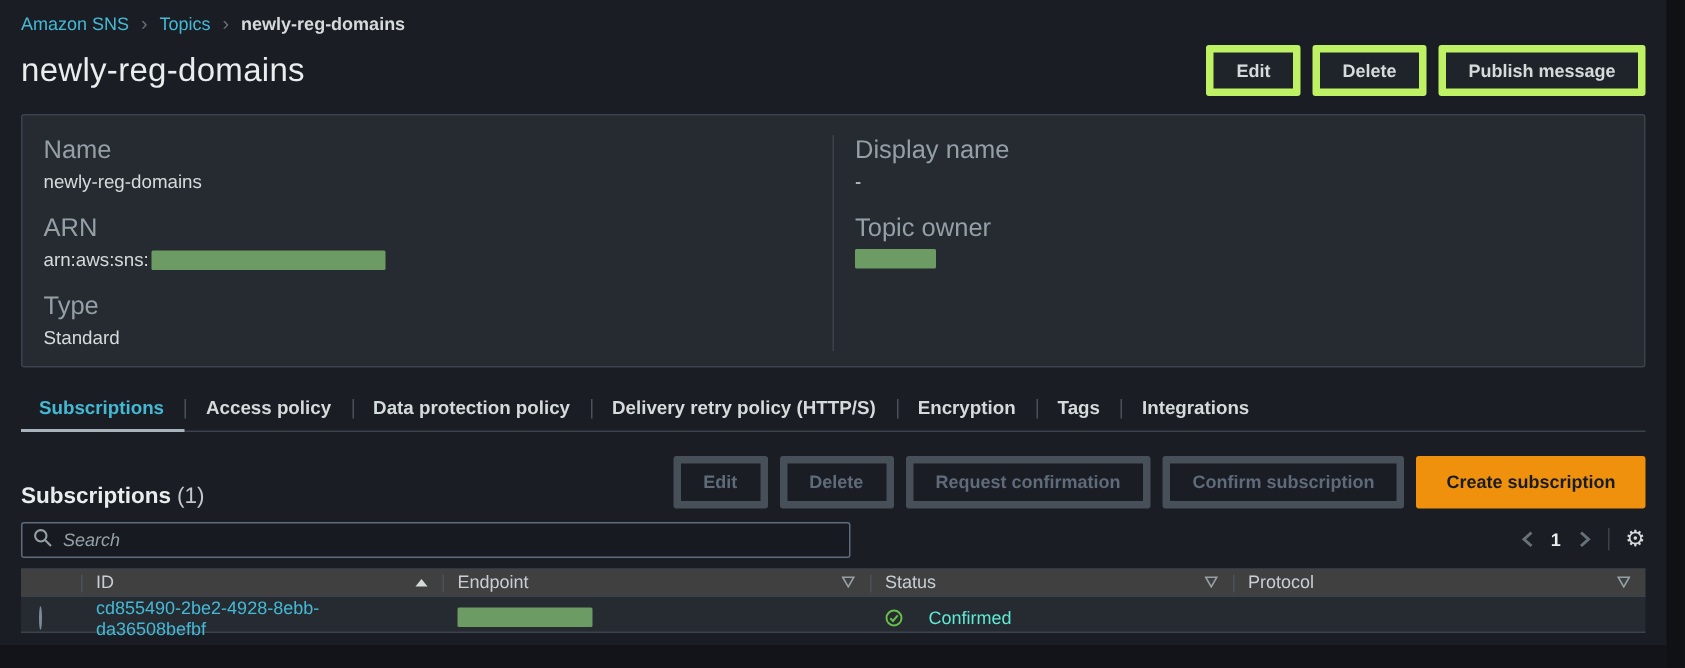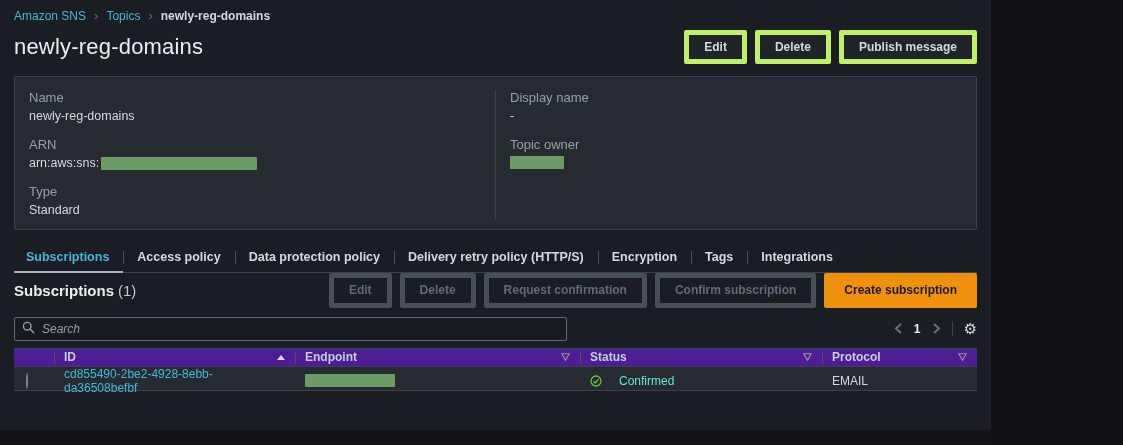--- a/index.html
+++ b/index.html
@@ -1,18 +1,18 @@
 <!DOCTYPE html>
 <html><head>
 <meta charset="utf-8">
 <style>
   * { box-sizing: border-box; }
   html,body { margin:0; padding:0; background:#0f1114; }
   .page {
-    position:relative; width:991px; height:445px; overflow:hidden;
+    position:relative; width:1111px; height:445px; overflow:hidden;
     background:#1a1d23; font-family:"Liberation Sans", sans-serif;
     color:#d5dbdb;
   }
   .content { padding:0 14px; }
 
   
   .breadcrumb { display:flex; align-items:center; gap:8px; padding-top:9px; font-size:12px; }
   .crumb-link { color:#44b9d6; text-decoration:none; cursor:pointer; }
   .crumb-sep { color:#687078; font-size:13px; line-height:1; transform:translateY(-1px); }
   .crumb-current { color:#d5dbdb; font-weight:700; }
@@ -31,37 +31,37 @@
   .btn.primary { background:#f0910e; border-color:#f0910e; color:#181c22; }
 
   
   .panel { margin-top:12px; border:1px solid #3b424b; border-radius:2px; background:#262b32; }
   .panel-header { background:#20252c; border-bottom:1px solid #3b424b; padding:7px 14px 8px; font-weight:700; font-size:13px; color:#eaeded; border-radius:2px 2px 0 0; }
   .panel-body { display:flex; padding:13px 0 10px; }
   .dcol { flex:1; padding:0 14px; }
   .dcol.right { border-left:1px solid #3b424b; }
   .field { margin-bottom:14px; }
   .field:last-child { margin-bottom:2px; }
-  .field-label { color:#95a0a6; font-size:13px; margin-bottom:4px; }
+  .field-label { color:#95a0a6; font-size:17px; margin-bottom:4px; }
   .field-value { color:#d5dbdb; font-size:12.5px; display:flex; align-items:center; }
   .redaction { display:inline-block; background:#6c9c64; height:13px; border-radius:1px; }
   .redaction.arn { width:156px; margin-left:2px; }
   .redaction.owner { width:54px; }
   .redaction.endpoint { width:90px; }
 
   
   .tabs { margin-top:15px; display:flex; border-bottom:1px solid #3b424b; }
   .tab { position:relative; padding:5px 14px 8px; font-size:12.5px; font-weight:700; color:#d5dbdb; cursor:pointer; white-space:nowrap; }
   .tab:first-child { padding-left:12px; }
   .tab + .tab::before { content:""; position:absolute; left:0; top:6px; width:1px; height:13px; background:#4a515b; }
   .tab.active { color:#44b9d6; }
   .tab.active::after { content:""; position:absolute; left:0; right:0; bottom:-1px; height:2px; background:#a9b3bc; }
 
   
-  .sub-header { display:flex; justify-content:space-between; align-items:center; }
+  .sub-header { display:flex; justify-content:space-between; align-items:flex-end; margin-top:16px; }
   .sub-title { font-size:15px; color:#eaeded; }
   .sub-title .t { font-weight:700; }
   .sub-title .count { color:#c1c8cd; font-weight:400; margin-left:4px; }
 
   
   .toolbar { display:flex; justify-content:space-between; align-items:center; margin-top:9px; }
   .search { position:relative; width:553px; }
   .search input {
     width:100%; background:#171b21; border:1px solid #5f6b7a; border-radius:2px;
     color:#d5dbdb; font-size:12px; font-style:italic; padding:4px 8px 4px 27px;
@@ -71,21 +71,21 @@
   .search .mag { position:absolute; left:8px; top:4px; }
   .pager { display:flex; align-items:center; gap:11px; }
   .pg-btn { display:inline-flex; align-items:center; cursor:pointer; }
   .page-num { color:#eaeded; font-weight:700; font-size:12px; }
   .pager-divider { width:1px; height:15px; background:#3b424b; }
   .gear { color:#d5dbdb; font-size:15px; line-height:1; cursor:pointer; }
 
   
   .tbl { margin-top:7px; }
   .thead, .trow { display:grid; grid-template-columns:40px 241px 285px 242px 1fr; align-items:center; }
-  .thead { background:#4c1d95; border-top:1px solid #3b424b; border-bottom:1px solid #3b424b; height:19px; font-size:12px; font-weight:700; color:#c8ced4; }
+  .thead { background:#404040; border-top:1px solid #3b424b; border-bottom:1px solid #3b424b; height:19px; font-size:12px; font-weight:400; color:#c8ced4; }
   .th { position:relative; height:100%; display:flex; align-items:center; gap:6px; padding:0 10px; }
   .th.lined::before { content:""; position:absolute; left:0; top:3px; width:1px; height:12px; background:#4a515b; }
   .th .spacer { flex:1; }
   .sort-asc { width:0; height:0; border-left:4px solid transparent; border-right:4px solid transparent; border-bottom:5px solid #d5dbdb; }
   .trow { background:#262b32; border-bottom:1px solid #3b424b; height:24px; font-size:12px; }
   .td { padding:0 10px; display:flex; align-items:center; }
   .radio { width:13px; height:13px; border:1px solid #7d8998; border-radius:50%; margin-left:12px; background:transparent; cursor:pointer; }
   .id-link { color:#44b9d6; text-decoration:none; cursor:pointer; }
   .status-cell { gap:17px; color:#5eead4; }
   .protocol { color:#d5dbdb; }
@@ -237,21 +237,18 @@
         <div class="td">
           <span class="redaction endpoint"></span>
         </div>
         <div class="td status-cell">
           <svg width="12" height="12" viewBox="0 0 12 12">
             <circle cx="6" cy="6" r="5" fill="none" stroke="#67c04a" stroke-width="1.3"></circle>
             <polyline points="3.5,6.2 5.3,8 8.5,4.2" fill="none" stroke="#67c04a" stroke-width="1.3"></polyline>
           </svg>
           <span>Confirmed</span>
         </div>
-        <div class="td protocol">
-          <span>EMAIL</span>
-        </div>
       </div>
     </div>
 
   </div>
   <div class="bottom-bar"></div>
 </div>
 
 </body></html>

